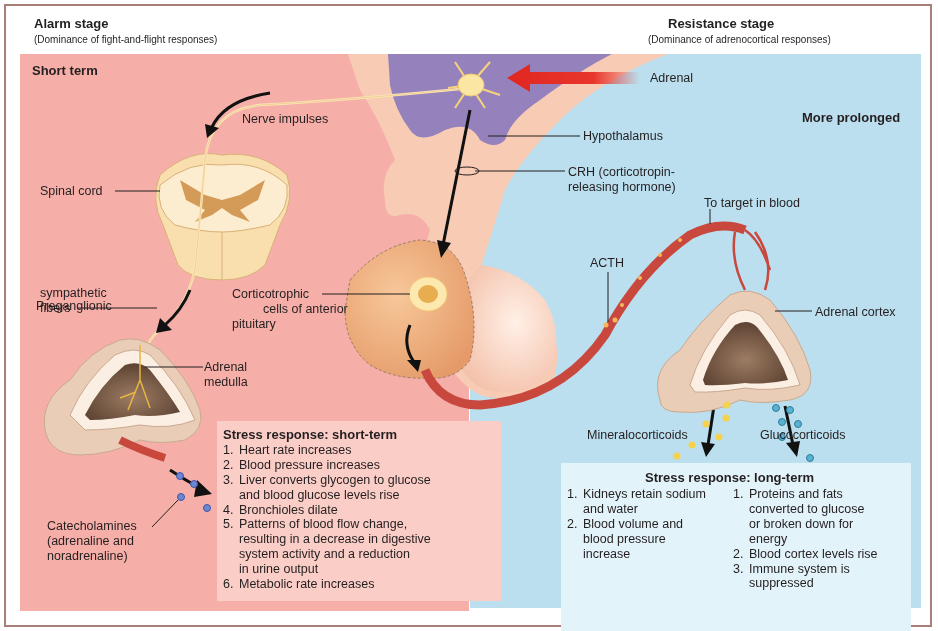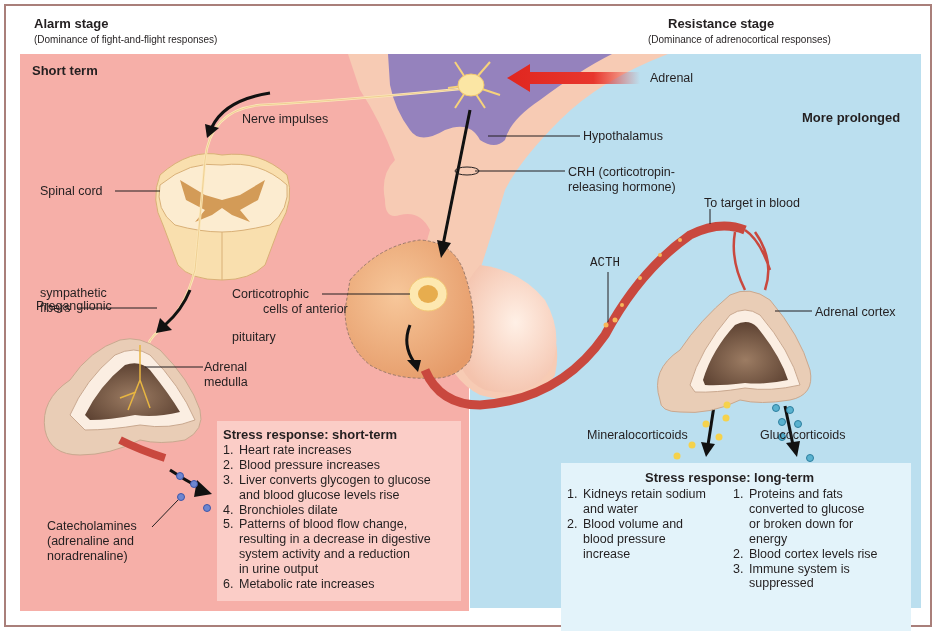--- a/index.html
+++ b/index.html
@@ -5,21 +5,21 @@
   html, body { margin:0; padding:0; background:#fff; }
   body { width:938px; height:631px; position:relative; overflow:hidden; font-family:"Liberation Sans", sans-serif; color:#231f20; }
   .frame { position:absolute; left:4px; top:4px; width:928px; height:623px; border:2px solid #a97f7a; box-sizing:border-box; background:#fff; }
   .panel-left { position:absolute; left:20px; top:54px; width:449px; height:557px; background:#f6afa8; }
   .panel-right { position:absolute; left:470px; top:54px; width:451px; height:554px; background:#bbdfef; }
   .lbl { position:absolute; font-size:12.5px; line-height:15px; white-space:nowrap; }
   .hdr-title { position:absolute; font-weight:bold; font-size:13px; line-height:15px; }
   .hdr-sub { position:absolute; font-size:10px; line-height:15px; }
   .bold { font-weight:bold; font-size:13px; }
   svg.art { position:absolute; left:0; top:0; }
-  .box-short { position:absolute; left:217px; top:421px; width:244px; height:180px; background:#fbcdc7; box-sizing:border-box; padding:7px 0 0 6px; font-size:12.5px; line-height:14.9px; }
+  .box-short { position:absolute; left:217px; top:421px; width:284px; height:180px; background:#fbcdc7; box-sizing:border-box; padding:7px 0 0 6px; font-size:12.5px; line-height:14.9px; }
   .box-long { position:absolute; left:561px; top:463px; width:350px; height:176px; background:#e3f3fa; box-sizing:border-box; font-size:12.5px; line-height:14.9px; }
   .box-title { font-weight:bold; font-size:13px; }
   .item { display:flex; }
   .item .n { width:16px; flex:none; }
   .col { position:absolute; top:24px; }
 </style>
 </head>
 <body>
 
 <div class="frame"></div>
@@ -172,27 +172,27 @@
 <div class="lbl bold" style="left:32px;top:63px;">Short term</div>
 <div class="lbl bold" style="left:802px;top:63px;margin-top:47px;">More prolonged</div>
 
 <div class="lbl" style="left:650px;top:71px;">Adrenal</div>
 <div class="lbl" style="left:242px;top:112px;">Nerve impulses</div>
 <div class="lbl" style="left:583px;top:129px;">Hypothalamus</div>
 <div class="lbl" style="left:568px;top:165px;">CRH (corticotropin-</div>
 <div class="lbl" style="left:568px;top:180px;">releasing hormone)</div>
 <div class="lbl" style="left:40px;top:184px;">Spinal cord</div>
 <div class="lbl" style="left:704px;top:196px;">To target in blood</div>
-<div class="lbl" style="left:590px;top:256px;font-family:Liberation Mono, monospace;">ACTH</div>
+<div class="lbl" style="left:590px;top:256px;">ACTH</div>
 <div class="lbl" style="left:36px;top:271px;margin-top:28px;">Preganglionic</div>
 <div class="lbl" style="left:40px;top:286px;">sympathetic</div>
 <div class="lbl" style="left:40px;top:301px;">fibers</div>
 <div class="lbl" style="left:232px;top:287px;">Corticotrophic</div>
 <div class="lbl" style="left:232px;top:302px;margin-left:31px;">cells of anterior</div>
-<div class="lbl" style="left:232px;top:330px;text-align:right;">pituitary</div>
+<div class="lbl" style="left:232px;top:317px;text-align:right;">pituitary</div>
 <div class="lbl" style="left:815px;top:305px;text-align:center;">Adrenal cortex</div>
 <div class="lbl" style="left:204px;top:360px;">Adrenal</div>
 <div class="lbl" style="left:204px;top:375px;">medulla</div>
 <div class="lbl" style="left:587px;top:428px;">Mineralocorticoids</div>
 <div class="lbl" style="left:760px;top:428px;">Glucocorticoids</div>
 <div class="lbl" style="left:47px;top:519px;">Catecholamines</div>
 <div class="lbl" style="left:47px;top:534px;">(adrenaline and</div>
 <div class="lbl" style="left:47px;top:549px;">noradrenaline)</div>
 
 <div class="box-short">

